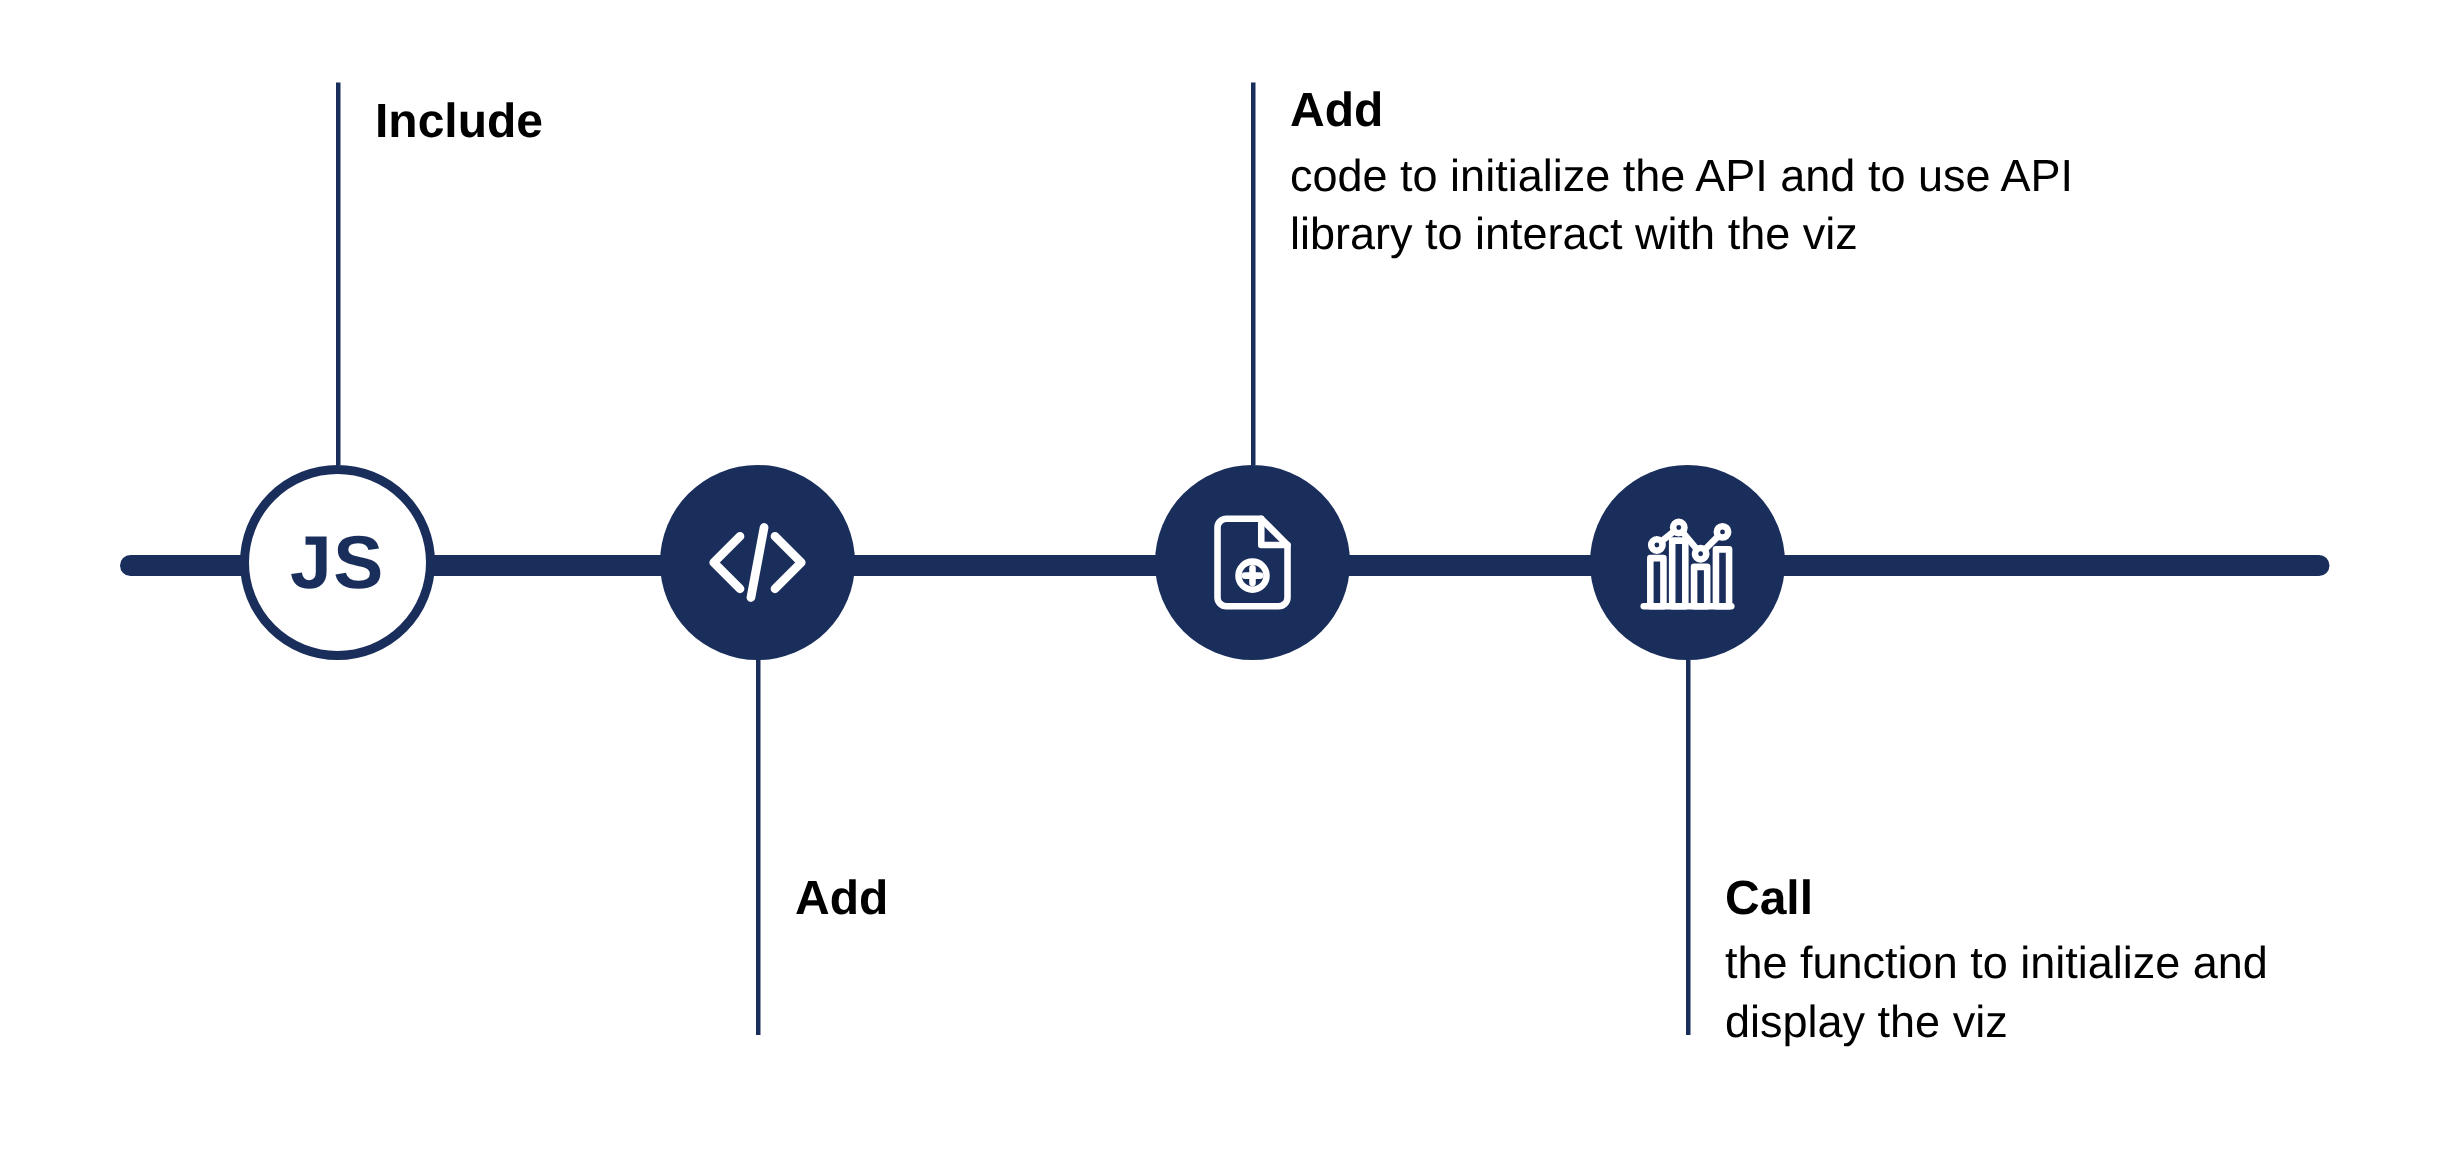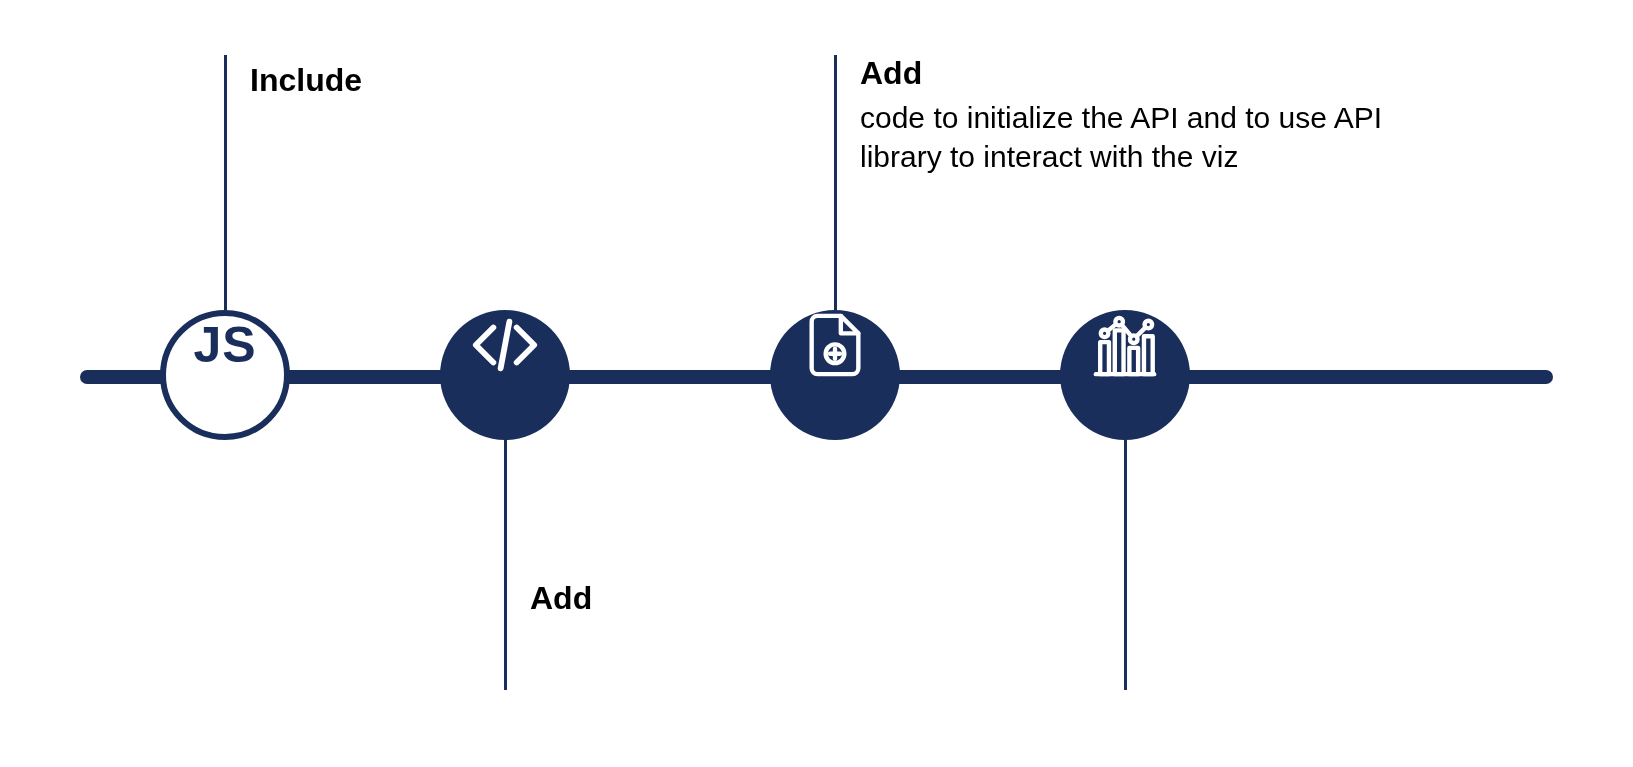--- a/index.html
+++ b/index.html
@@ -23,21 +23,21 @@
       background: #1a2e5c;
       border-radius: 7px;
     }
     .node {
       position: absolute;
       width: 130px;
       height: 130px;
       border-radius: 50%;
       top: 310px;
       display: flex;
-      align-items: flex-start;
+      align-items: center;
       justify-content: center;
     }
     .node-1 {
       left: 160px;
       background: #ffffff;
       border: 6px solid #1a2e5c;
     }
     .node-2 {
       left: 440px;
       background: #1a2e5c;
@@ -174,13 +174,15 @@
 <div class="label label-2">
   <div class="label-title">Add</div>
 </div>
 
 <div class="label label-3">
   <div class="label-title">Add</div>
   <div class="label-body">code to initialize the API and to use API library to interact with the viz</div>
 </div>
 
 <div class="label label-4">
+  <div class="label-title">Call</div>
+  <div class="label-body">the function to initialize and display the viz</div>
 </div>
 
 </body></html>

